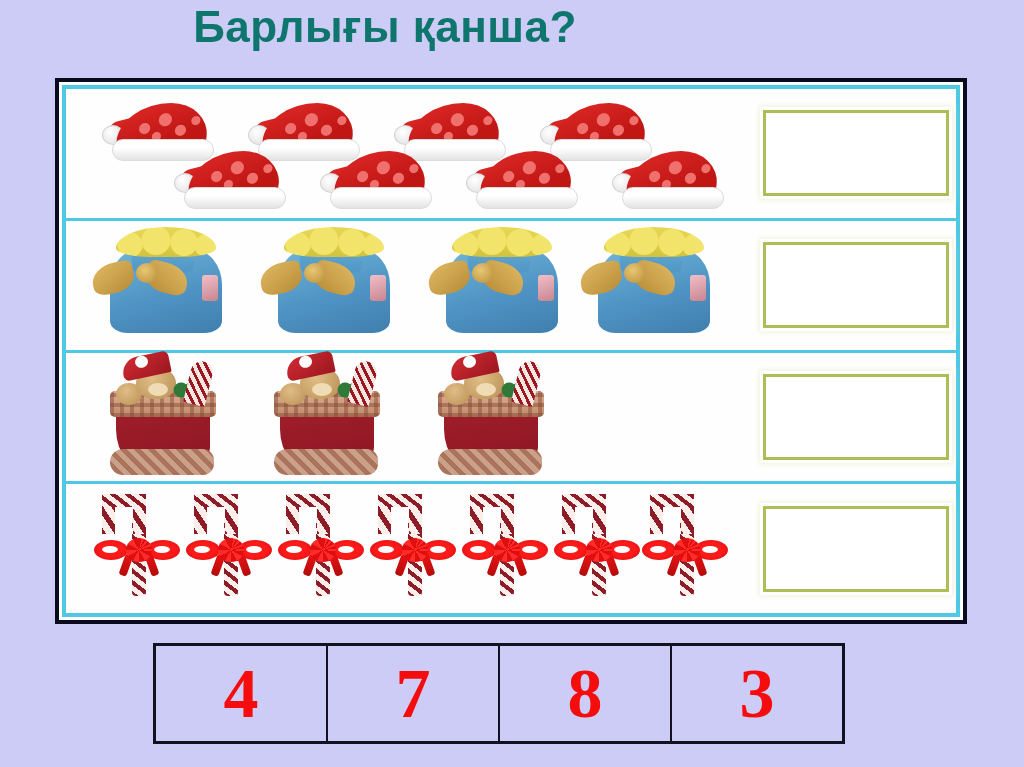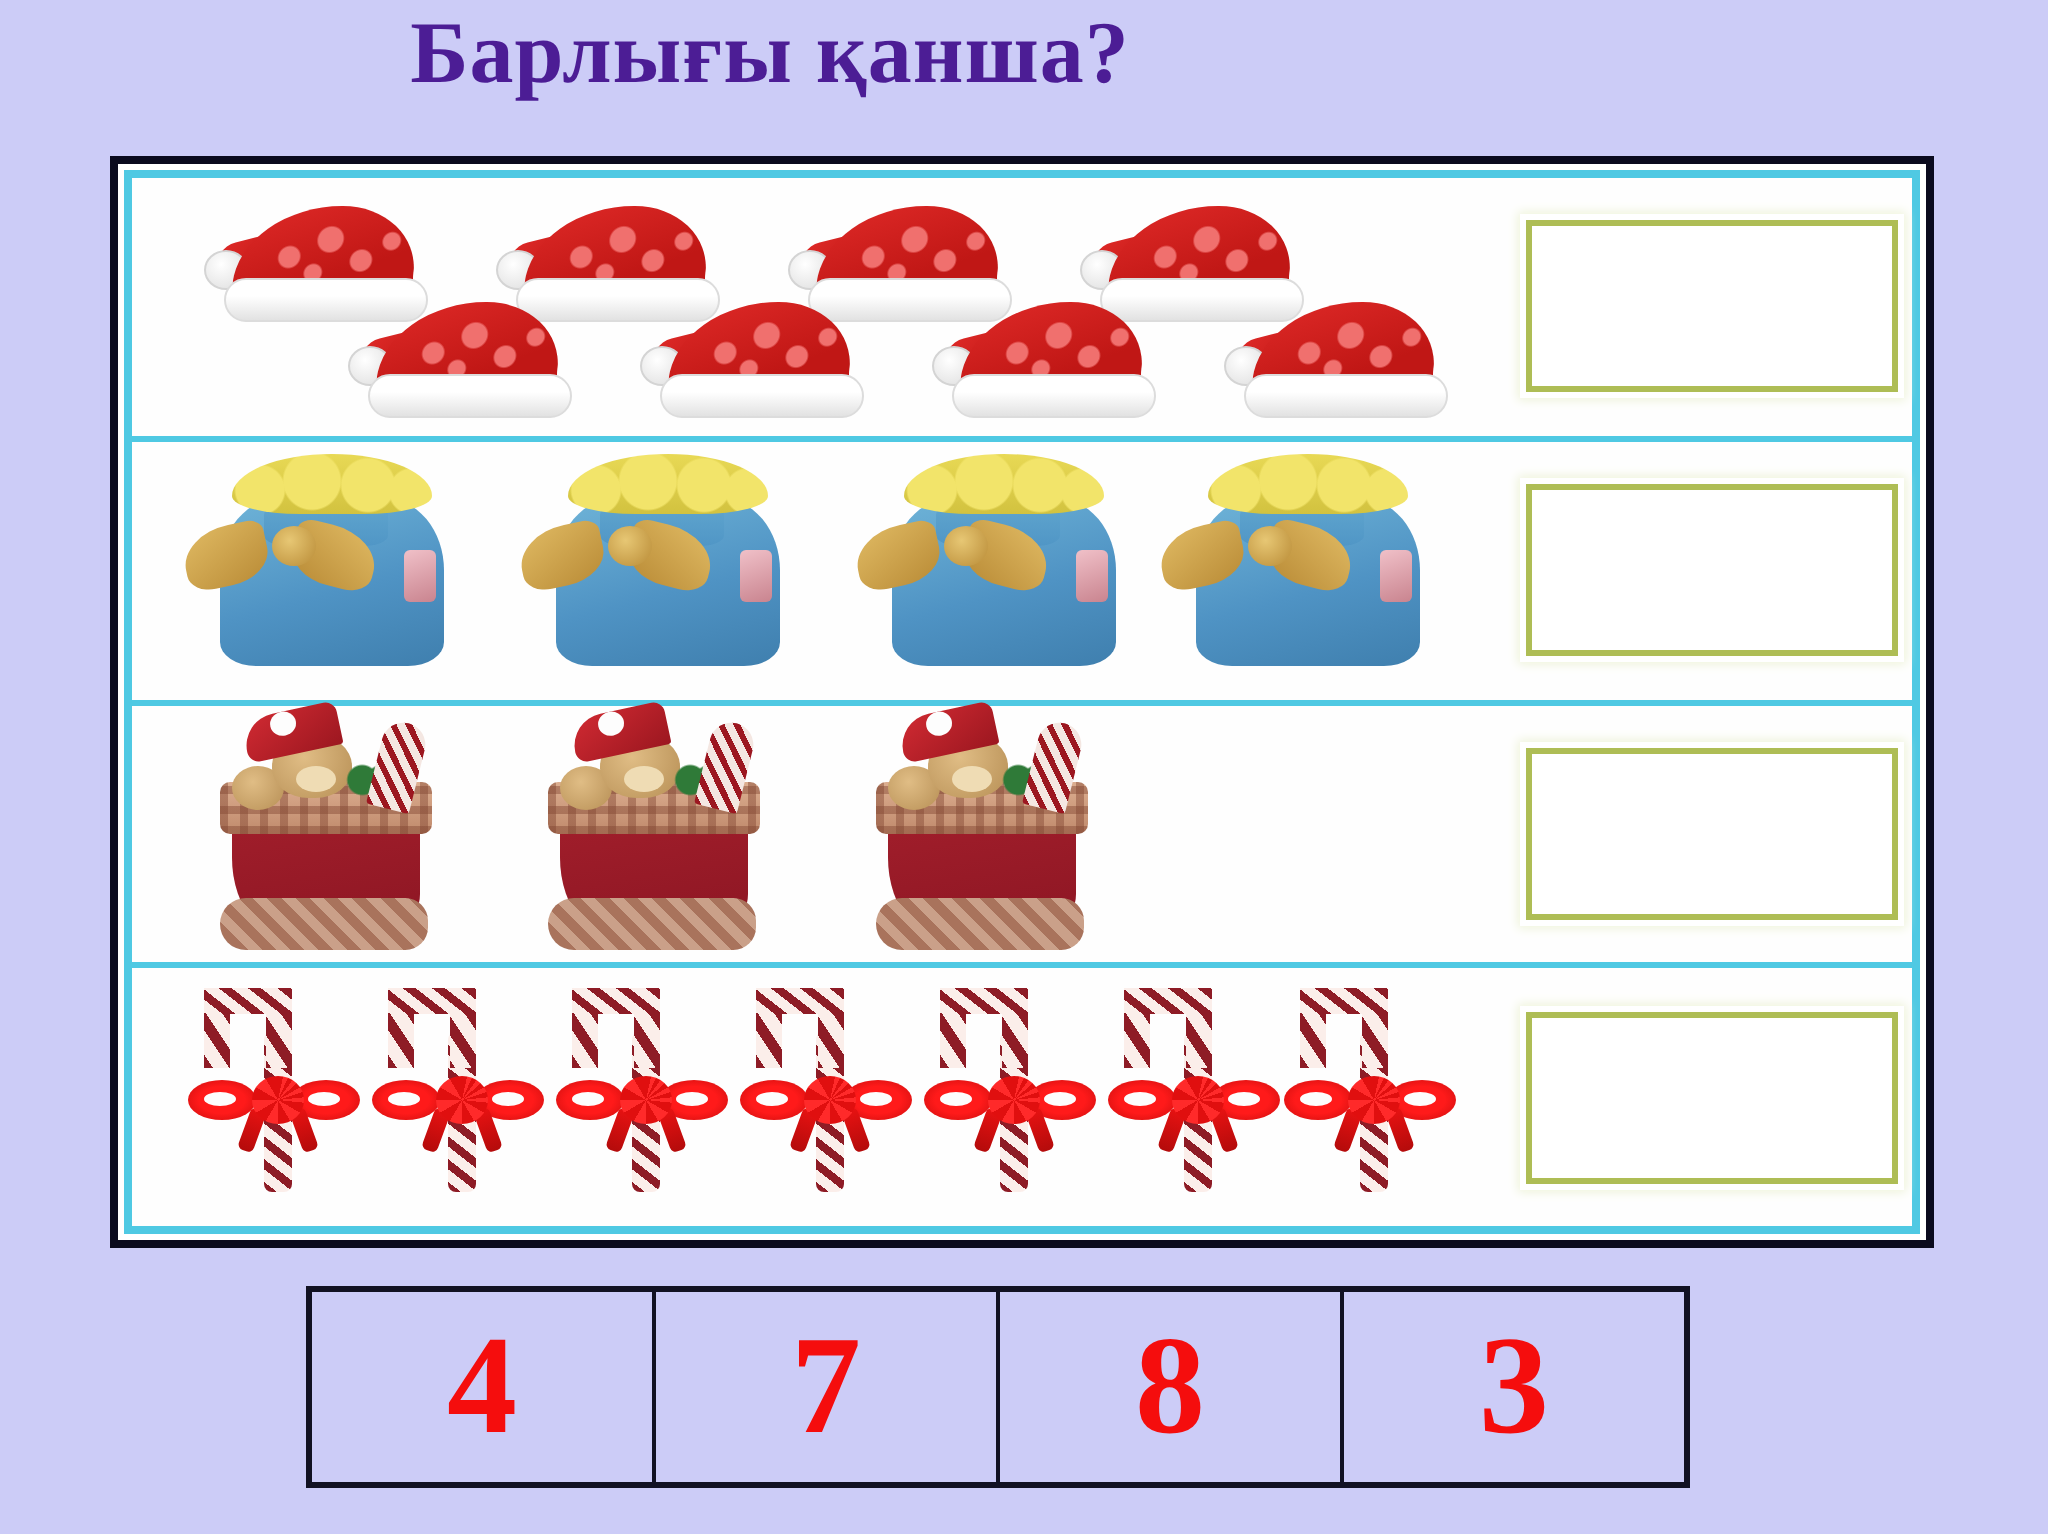--- a/index.html
+++ b/index.html
@@ -15,25 +15,25 @@
     position: relative;
   }
 
   
   #slide-title {
     position: absolute;
     left: 0;
     top: 2px;
     width: 770px;
     text-align: center;
-    font-family: Liberation Serif, serif;
+    font-family: Liberation Sans, sans-serif;
     font-weight: bold;
     font-size: 44px;
     line-height: 50px;
-    color: #4c1d95;
+    color: #0f766e;
     letter-spacing: 0.5px;
     white-space: nowrap;
   }
 
   
   #exercise-panel {
     position: absolute;
     left: 55px;
     top: 78px;
     width: 912px;

